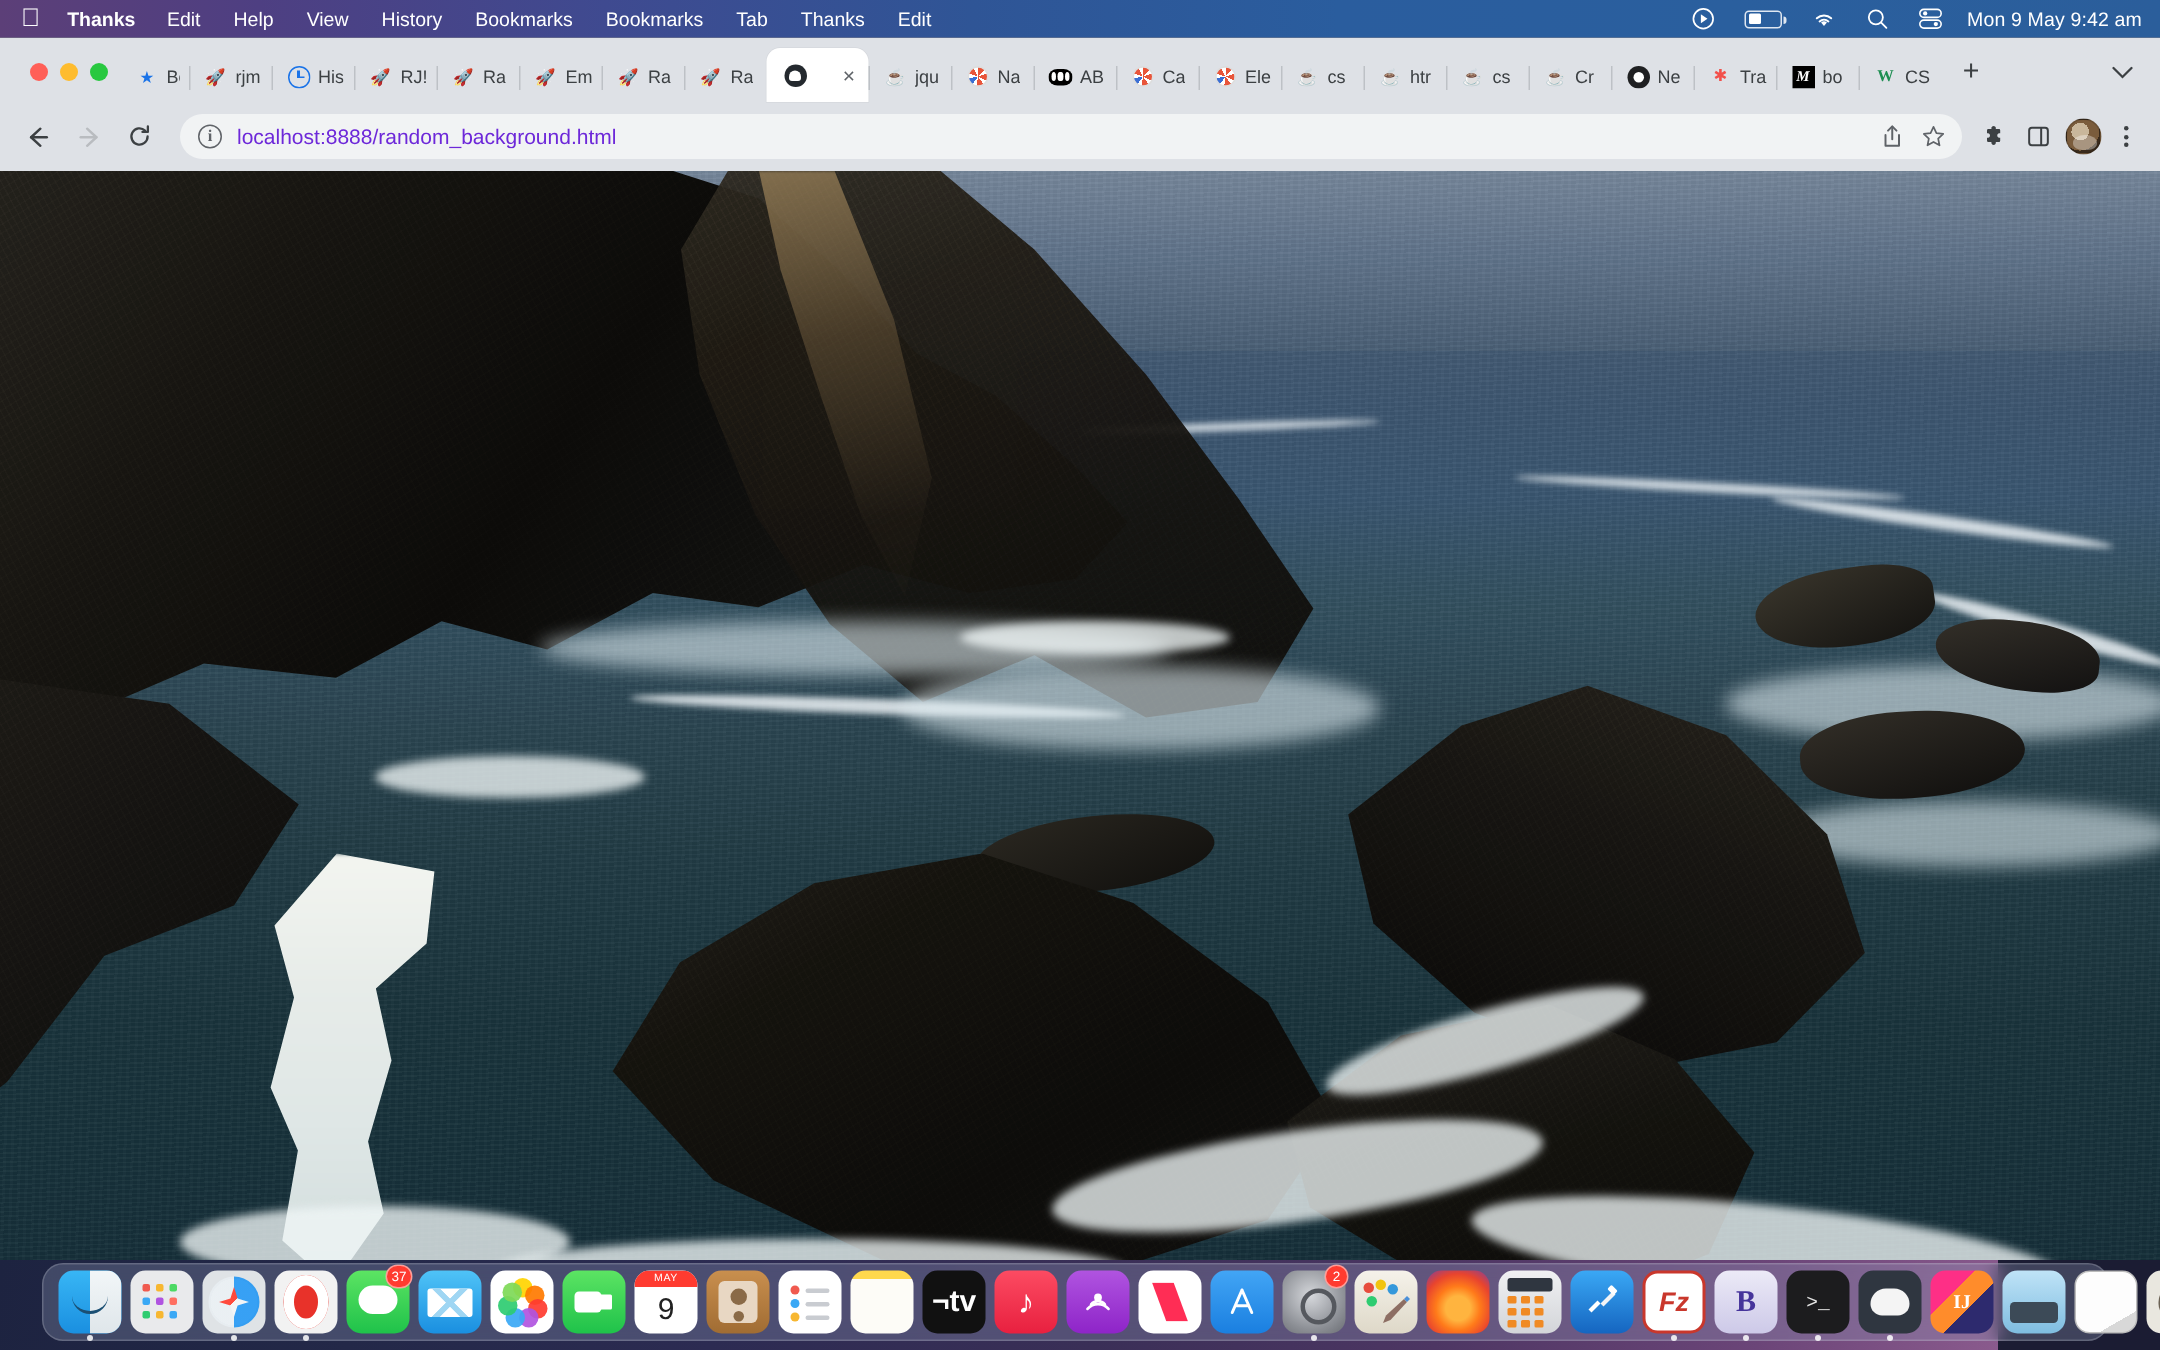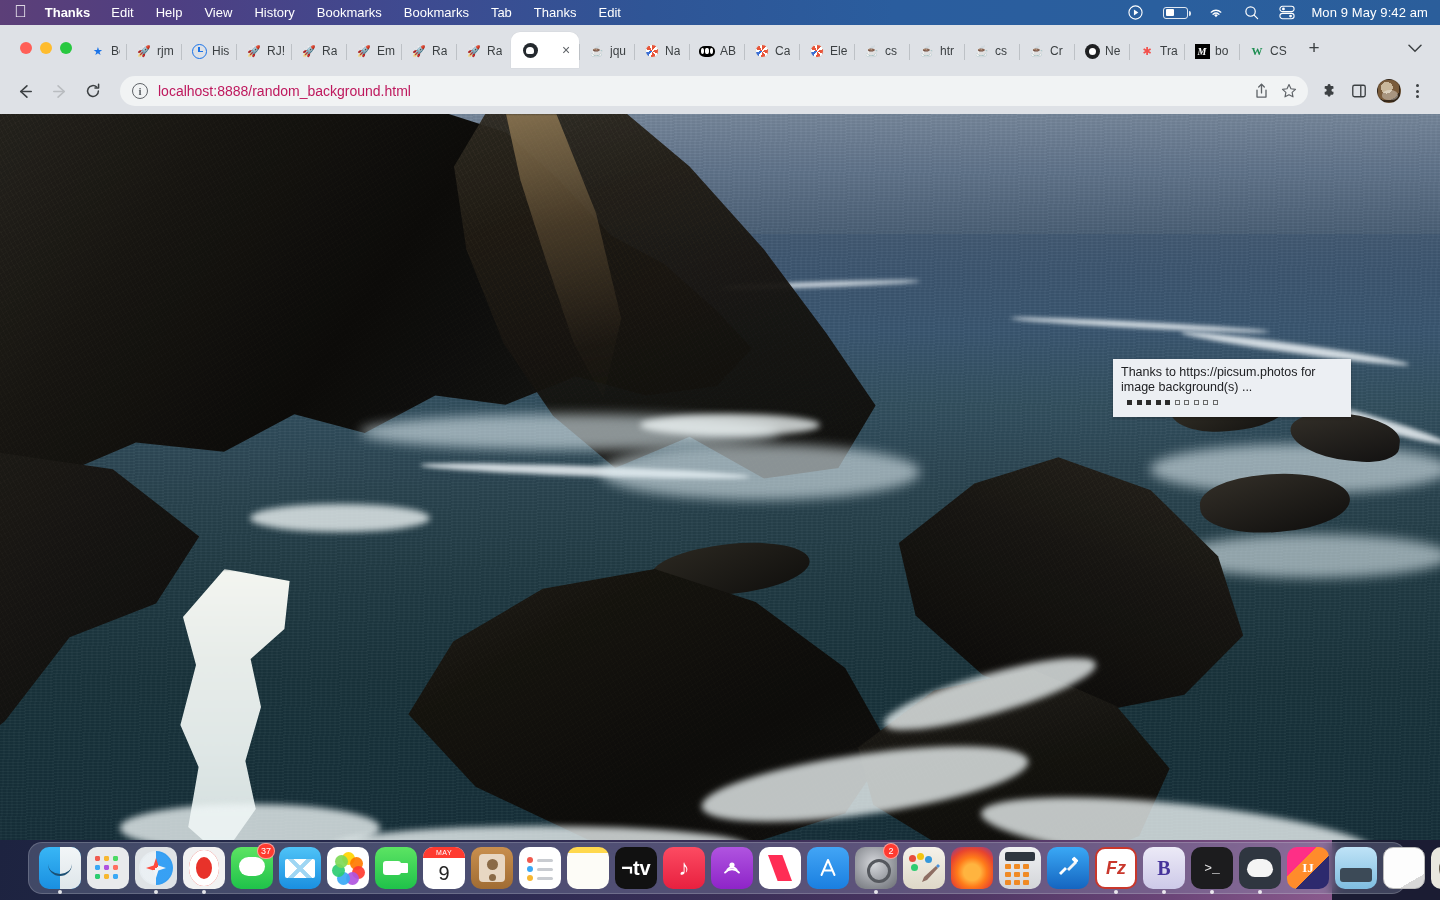--- a/index.html
+++ b/index.html
@@ -88,21 +88,21 @@
   .navbtn{ width:30px;height:30px;border-radius:50%; display:flex;align-items:center;justify-content:center;
            color:#3c4043; font-size:17px; margin-right:4px; }
   .navbtn.dis{ color:#b9bcc0; }
   .omnibox{
     flex:1; height:30px; background:#f1f3f4; border-radius:16px; display:flex; align-items:center;
     padding:0 6px 0 12px; margin:0 6px 0 8px; min-width:0;
   }
   .omnibox .info{ width:16px;height:16px;border:1.4px solid #5f6368;border-radius:50%;
      display:flex;align-items:center;justify-content:center;font-size:11px;color:#5f6368; flex:0 0 16px;
      font-family:"Liberation Serif",serif; font-weight:bold; }
-  .omnibox .url{ margin-left:10px; font-size:14px; color:#be185d; white-space:nowrap; overflow:hidden;}
+  .omnibox .url{ margin-left:10px; font-size:14px; color:#6d28d9; white-space:nowrap; overflow:hidden;}
   .omnibox .right{ margin-left:auto; display:flex; align-items:center; gap:2px; }
   .omnibox .rb{ width:26px;height:26px;display:flex;align-items:center;justify-content:center;color:#5f6368;font-size:14px;}
   .toolicon{ width:30px;height:30px;display:flex;align-items:center;justify-content:center;color:#3c4043;font-size:15px;}
   .avatar{ width:24px;height:24px;border-radius:50%; margin:0 3px;
      background:radial-gradient(circle at 40% 35%,#c9b79b 0 30%,#7a5c3c 30% 65%,#3a2b1c 65% 100%);
      border:1px solid rgba(0,0,0,.15); overflow:hidden; position:relative;}
   .avatar:after{content:"";position:absolute;left:4px;bottom:2px;width:16px;height:10px;border-radius:50% 50% 40% 40%;background:rgba(255,255,255,.35);}
   .kebab{ width:26px;height:30px;display:flex;flex-direction:column;align-items:center;justify-content:center;gap:2.5px;}
   .kebab b{ width:3px;height:3px;border-radius:50%;background:#3c4043; display:block;}
 
@@ -625,35 +625,20 @@
       <div class="bigfoam"></div>
       <div class="foamPatch" style="left:120px; top:690px; width:260px; height:48px; border-radius:50%;"></div>
       <div class="foamPatch" style="left:330px; top:712px; width:420px; height:42px; border-radius:50%;"></div>
       <div class="foamPatch" style="left:700px; top:640px; width:330px; height:60px; border-radius:50%; transform:rotate(-8deg);"></div>
       <div class="foamPatch" style="left:880px; top:560px; width:220px; height:40px; border-radius:50%; transform:rotate(-16deg);"></div>
       <div class="foamPatch" style="left:980px; top:690px; width:400px; height:60px; border-radius:50%; transform:rotate(6deg);"></div>
       <div class="foamPatch" style="left:250px; top:390px; width:180px; height:28px; border-radius:50%;"></div>
       <div class="foamPatch" style="left:640px; top:300px; width:180px; height:22px; border-radius:50%;"></div>
     </div>
 
-    <div id="tip">
-      <span>Thanks to https://picsum.photos for image</span>
-      <span>background(s) ...</span><span class="dots">
-          <b></b>
-          <b></b>
-          <b></b>
-          <b></b>
-          <b></b>
-          <b class="o"></b>
-          <b class="o"></b>
-          <b class="o"></b>
-          <b class="o"></b>
-          <b class="o"></b>
-        </span>
-    </div>
   </div>
 </div>
 
 <div id="desktop">
   <div id="dock">
 
     <div class="dk">
         <div class="app a-finder"></div>
         <span class="dot"></span>
       </div>

